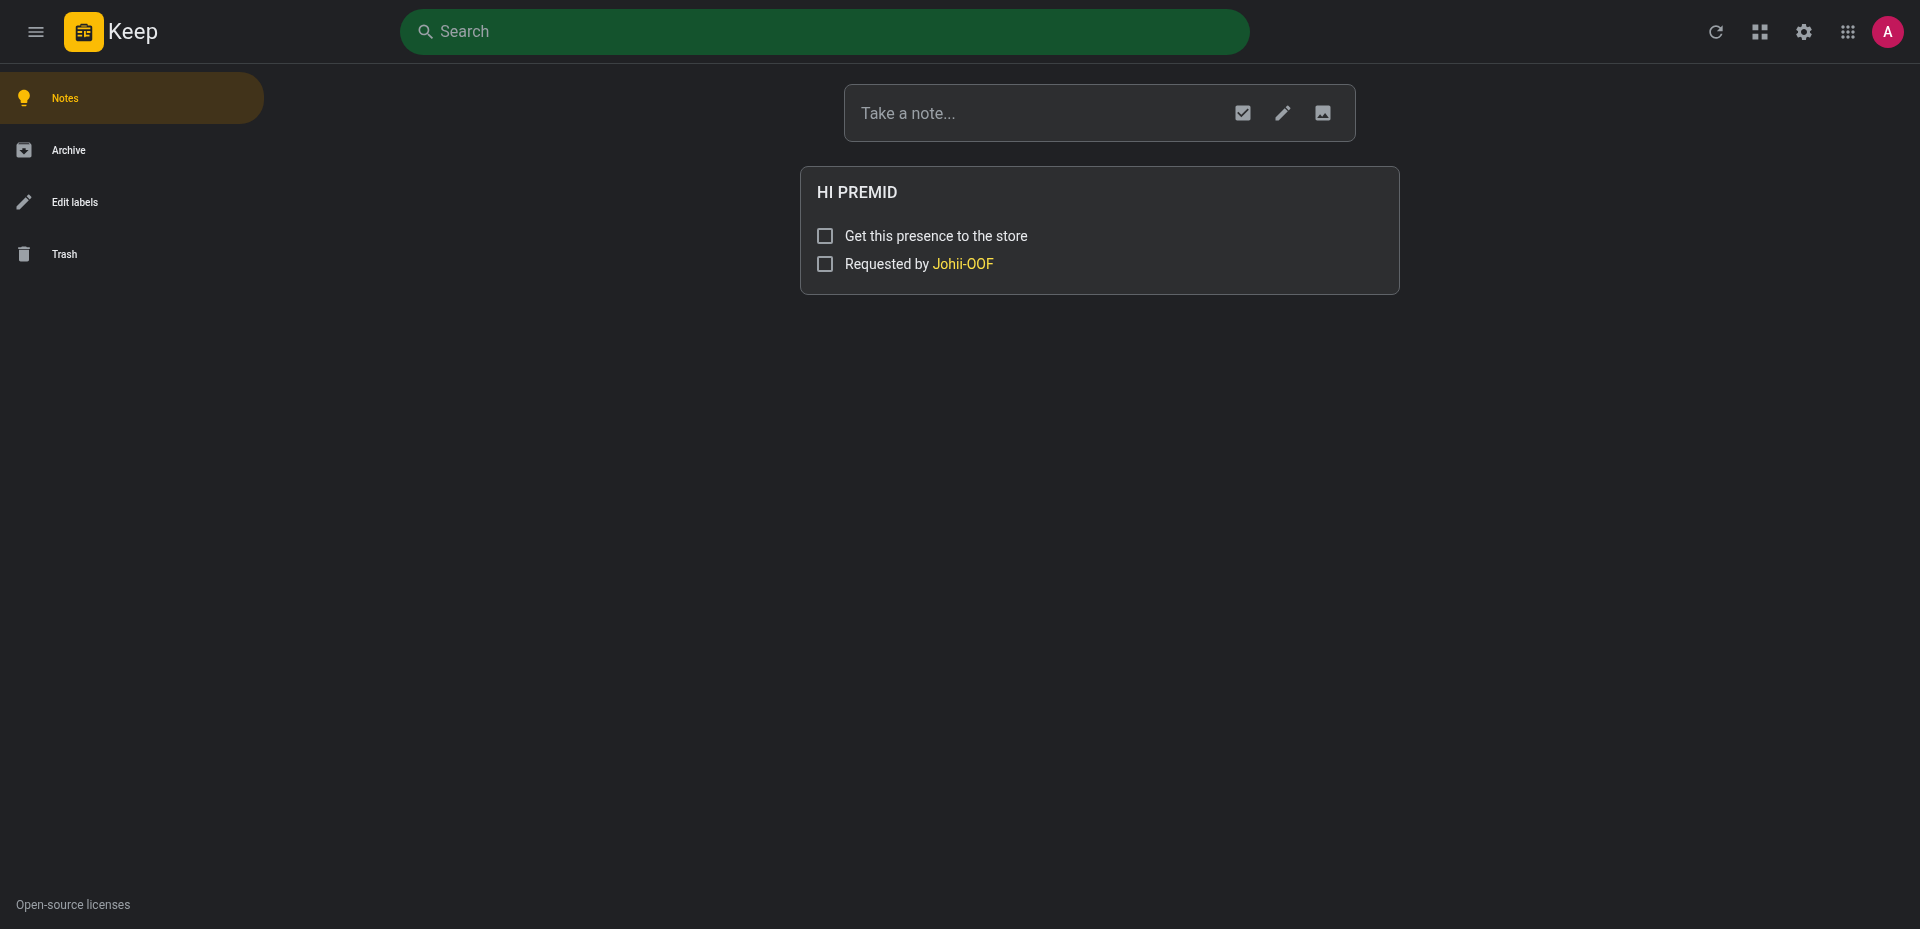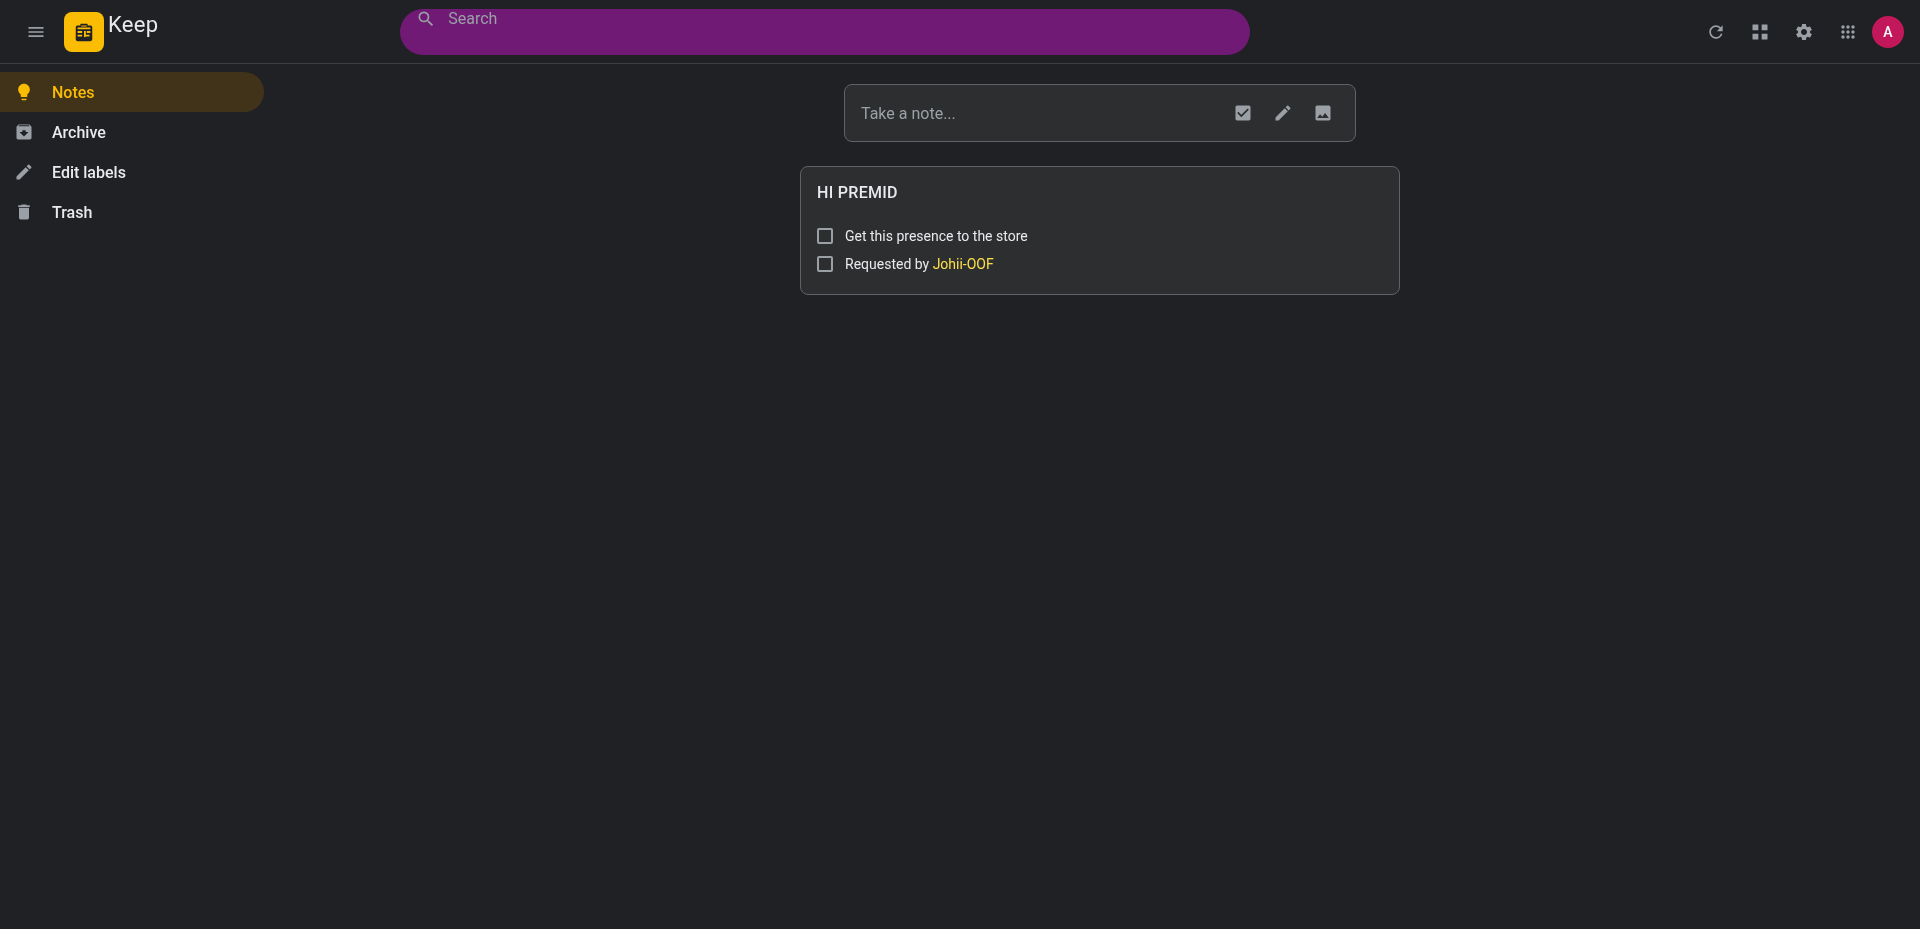--- a/index.html
+++ b/index.html
@@ -26,46 +26,46 @@
       flex-shrink: 0;
     }
     .topbar-menu-btn {
       width: 40px; height: 40px;
       border-radius: 50%;
       display: flex; align-items: center; justify-content: center;
       cursor: pointer;
       color: #9aa0a6;
     }
     .topbar-logo {
-      display: flex; align-items: flex-start; gap: 4px;
+      display: flex; align-items: center; gap: 4px;
       margin-right: 15px;
     }
     .keep-icon {
       width: 40px; height: 40px;
       background: #fbbc04;
       border-radius: 8px;
       display: flex; align-items: center; justify-content: center;
       font-size: 22px;
     }
     .keep-title {
       font-size: 22px;
       color: #e8eaed;
       font-weight: 400;
       letter-spacing: 0.3px;
     }
     .search-bar {
       flex: 1;
       max-width: 850px;
       height: 46px;
-      background: #701a75;
+      background: #14532d;
       border-radius: 24px;
       display: flex;
-      align-items: flex-start;
+      align-items: center;
       padding: 0 16px;
-      gap: 12px;
+      gap: 4px;
       cursor: text;
       margin: 0 auto;
     }
     .search-icon-wrap {
       color: #9aa0a6;
       font-size: 18px;
       display: flex; align-items: center;
     }
     .search-input-text {
       color: #9aa0a6;
@@ -109,28 +109,28 @@
       width: 280px;
       background: #202124;
       display: flex;
       flex-direction: column;
       padding-top: 8px;
       flex-shrink: 0;
     }
     .sidebar-item {
       display: flex;
       align-items: center;
-      height: 40px;
+      height: 52px;
       padding: 0 12px;
       gap: 16px;
       border-radius: 0 24px 24px 0;
       cursor: pointer;
       margin-right: 16px;
       color: #e8eaed;
-      font-size: 16px;
+      font-size: 10px;
       font-weight: 500;
     }
     .sidebar-item.active { background: #41331a; color: #fbbc04; }
     .sidebar-item-icon {
       font-size: 20px;
       width: 24px;
       display: flex; align-items: center; justify-content: center;
       color: #9aa0a6;
     }
     .sidebar-item.active .sidebar-item-icon { color: #fbbc04; }
@@ -308,20 +308,23 @@
 
     <div class="sidebar-item">
       <div class="sidebar-item-icon">
         <svg width="20" height="20" viewBox="0 0 24 24" fill="currentColor">
           <path d="M6 19c0 1.1.9 2 2 2h8c1.1 0 2-.9 2-2V7H6v12zM19 4h-3.5l-1-1h-5l-1 1H5v2h14V4z"></path>
         </svg>
       </div>
       <span>Trash</span>
     </div>
 
+    <div class="sidebar-footer">
+      <span class="open-source-link">Open-source licenses</span>
+    </div>
   </div>
 
   <div class="content">
 
     <div class="take-note-bar">
       <span class="take-note-text">Take a note...</span>
       <div class="take-note-icons">
         <div class="note-icon-btn">
           <svg width="20" height="20" viewBox="0 0 24 24" fill="currentColor" style="color:#9aa0a6">
             <path d="M19 3H5c-1.1 0-2 .9-2 2v14c0 1.1.9 2 2 2h14c1.1 0 2-.9 2-2V5c0-1.1-.9-2-2-2zm-9 14l-5-5 1.41-1.41L10 14.17l7.59-7.59L19 8l-9 9z"></path>

